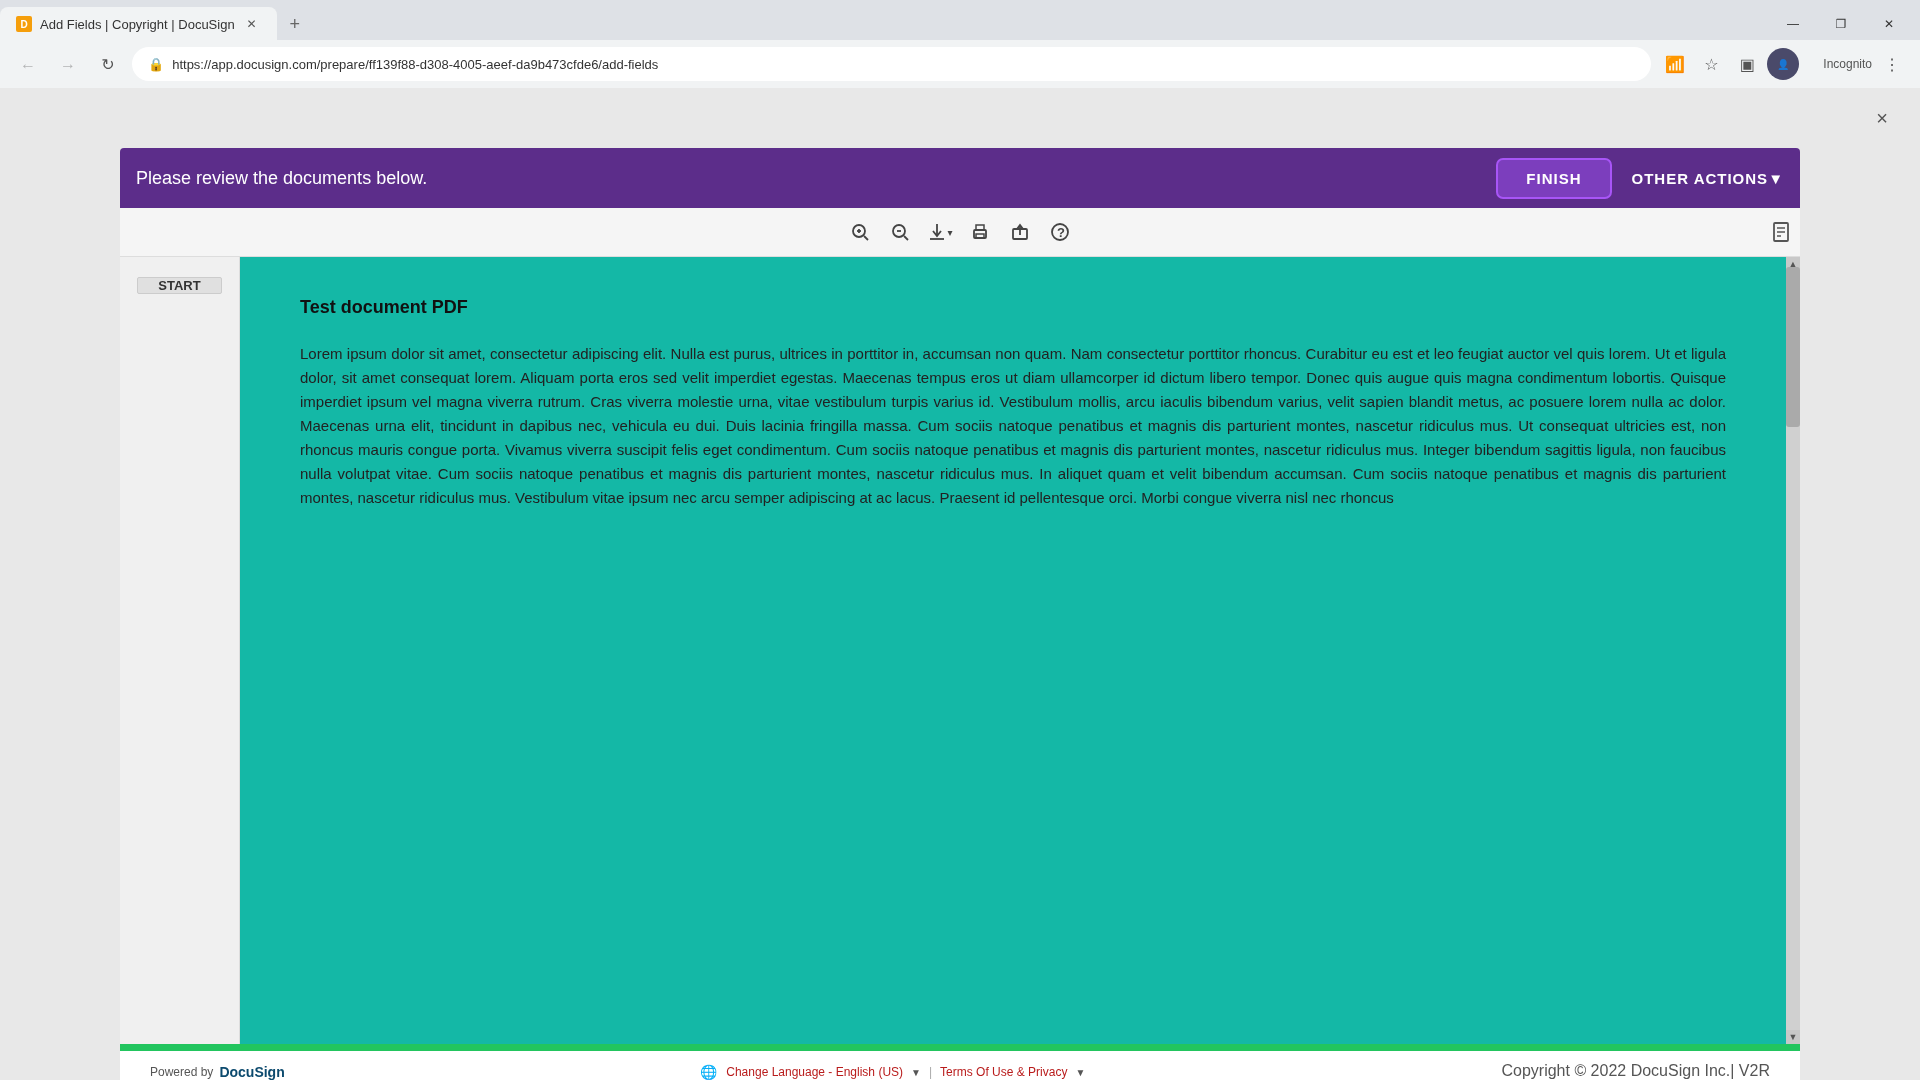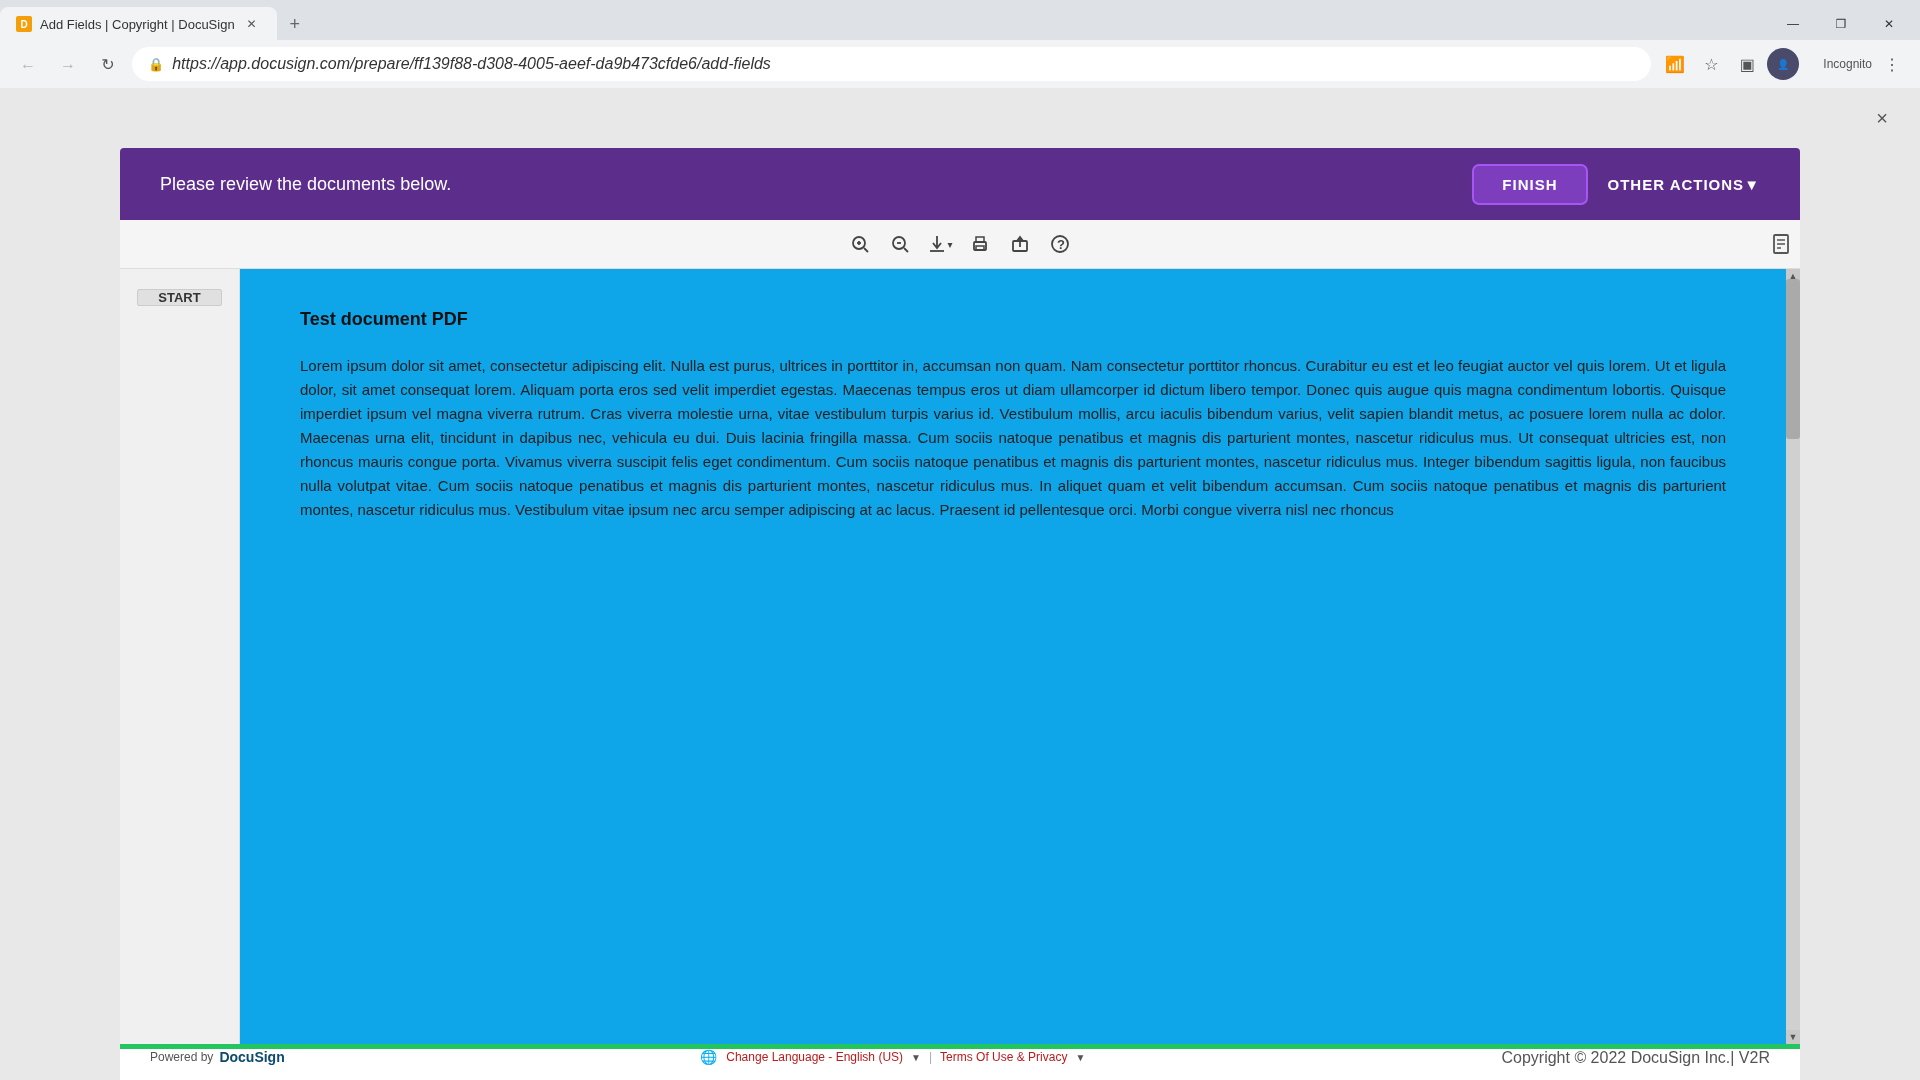--- a/index.html
+++ b/index.html
@@ -102,21 +102,21 @@
       border-radius: 20px;
       padding: 6px 16px;
       font-size: 14px;
       color: #333;
       display: flex;
       align-items: center;
       gap: 8px;
       height: 34px;
     }
     .lock-icon { font-size: 13px; color: #666; }
-    .address-text { font-size: 16px; color: #333; font-style: italic; }
+    .address-text { font-size: 13px; color: #333; }
     .address-bar-actions {
       display: flex;
       align-items: center;
       gap: 4px;
     }
     .toolbar-icon-btn {
       width: 32px;
       height: 32px;
       border-radius: 50%;
       display: flex;
@@ -168,22 +168,22 @@
       color: #555;
       cursor: pointer;
       z-index: 10;
     }
 
     
     .banner {
       background: #5c2d8a;
       display: flex;
       align-items: center;
-      padding: 0 40px;
-      height: 72px;
+      padding: 0 16px;
+      height: 60px;
       margin: 60px 120px 0 120px;
       border-radius: 4px 4px 0 0;
     }
     .banner-text {
       color: white;
       font-size: 18px;
       font-weight: 500;
       flex: 1;
     }
     .finish-btn {
@@ -266,21 +266,21 @@
       color: #333;
       cursor: pointer;
       border-radius: 2px;
     }
 
     
     .doc-content {
       flex: 1;
       padding: 40px 60px;
       overflow-y: auto;
-      background: #0ea5e9;
+      background: #14b8a6;
     }
     .doc-title {
       font-size: 18px;
       font-weight: bold;
       color: #111;
       margin-bottom: 24px;
     }
     .doc-body {
       font-size: 15px;
       line-height: 1.6;
@@ -312,23 +312,23 @@
       justify-content: center;
       font-size: 9px;
       color: #555;
       cursor: pointer;
       background: #c8c8c8;
     }
 
     
     .app-footer {
       background: white;
-      border-top: 5px solid #22c55e;
-      display: flex;
-      align-items: flex-start;
+      border-top: 7px solid #22c55e;
+      display: flex;
+      align-items: flex-end;
       justify-content: space-between;
       padding: 0 30px;
       height: 36px;
       margin: 0 120px;
       font-size: 12px;
       color: #555;
     }
     .footer-left {
       display: flex;
       align-items: center;

